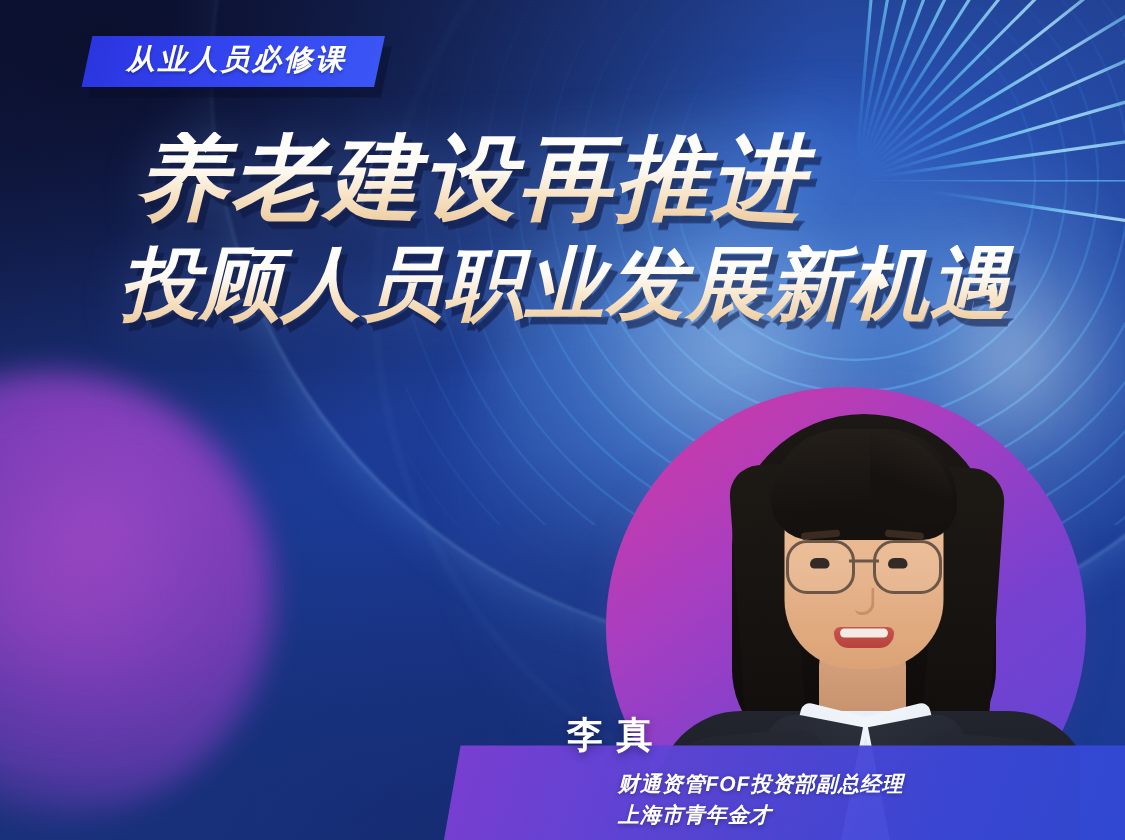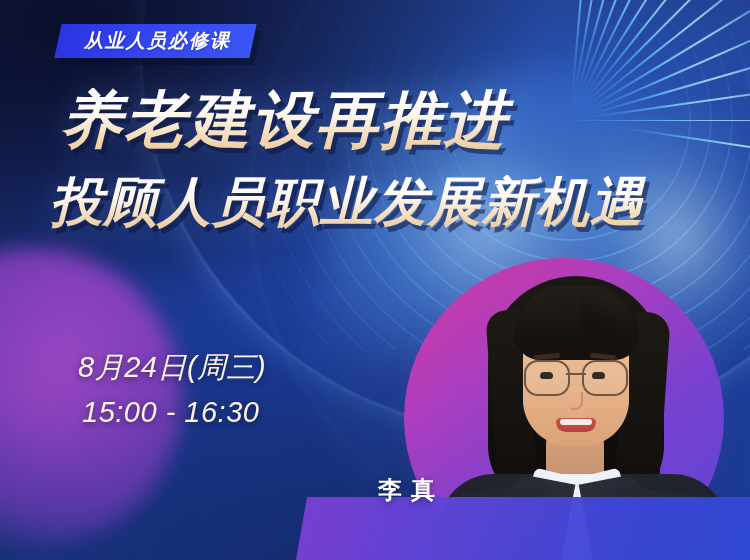--- a/index.html
+++ b/index.html
@@ -124,21 +124,21 @@
     font-style: italic;
     letter-spacing: 2px;
     line-height: 1;
     text-shadow: 0 1px 2px rgba(0,0,0,0.28);
     white-space: nowrap;
   }
 
   
   .title-block {
     position: absolute;
-    left: 60px; top: 88px;
+    left: 90px; top: 88px;
     width: 640px;
   }
   .title-line {
     font-weight: bold;
     font-style: italic;
     line-height: 1.02;
     white-space: nowrap;
     background: linear-gradient(180deg, #ffffff 0%, #fdfaf4 38%, #f7e2c4 68%, #edcb9d 100%);
     -webkit-background-clip: text;
             background-clip: text;
@@ -146,21 +146,21 @@
     -webkit-text-fill-color: transparent;
     filter: drop-shadow(4px 5px 0 rgba(13,20,58,0.55)) drop-shadow(0 0 16px rgba(120,170,255,0.22));
   }
   .title-line-1 {
     font-size: 62px;
     letter-spacing: 2px;
   }
   .title-line-2 {
     font-size: 53px;
     letter-spacing: 1px;
-    margin-top: 24px;
+    margin-top: 12px;
     margin-left: -10px;
   }
 
   
   .datetime {
     position: absolute;
     left: 78px; top: 345px;
     color: #fdf3e3;
     font-size: 29px;
     font-style: italic;
@@ -455,24 +455,20 @@
 
   <div class="badge">
     <span class="badge-text">从业人员必修课</span>
   </div>
 
   <div class="title-block">
     <div class="title-line title-line-1">养老建设再推进</div>
     <div class="title-line title-line-2">投顾人员职业发展新机遇</div>
   </div>
 
-  <div class="datetime">
-    <div>8月24日(周三)</div>
-    <div class="time">15:00 - 16:30</div>
-  </div>
 
   <div class="photo-circle-glow"></div>
   <div class="photo-circle"></div>
   <div class="portrait">
     <div class="p-hair-back"></div>
     <div class="p-side-l"></div>
     <div class="p-side-r"></div>
     <div class="p-neck"></div>
     <div class="p-face"></div>
     <div class="p-hair-front"></div>
@@ -495,14 +491,18 @@
     <div class="p-collar-r"></div>
     <div class="p-lapel-l"></div>
     <div class="p-lapel-r"></div>
     <div class="p-shoulder-l"></div>
     <div class="p-shoulder-r"></div>
     <div class="p-button"></div>
   </div>
 
   <div class="name-banner"></div>
   <div class="speaker-name">李真</div>
+  <div class="speaker-titles">
+    <div>财通资管FOF投资部副总经理</div>
+    <div>上海市青年金才</div>
+  </div>
 
 </div>
 
 </body></html>

